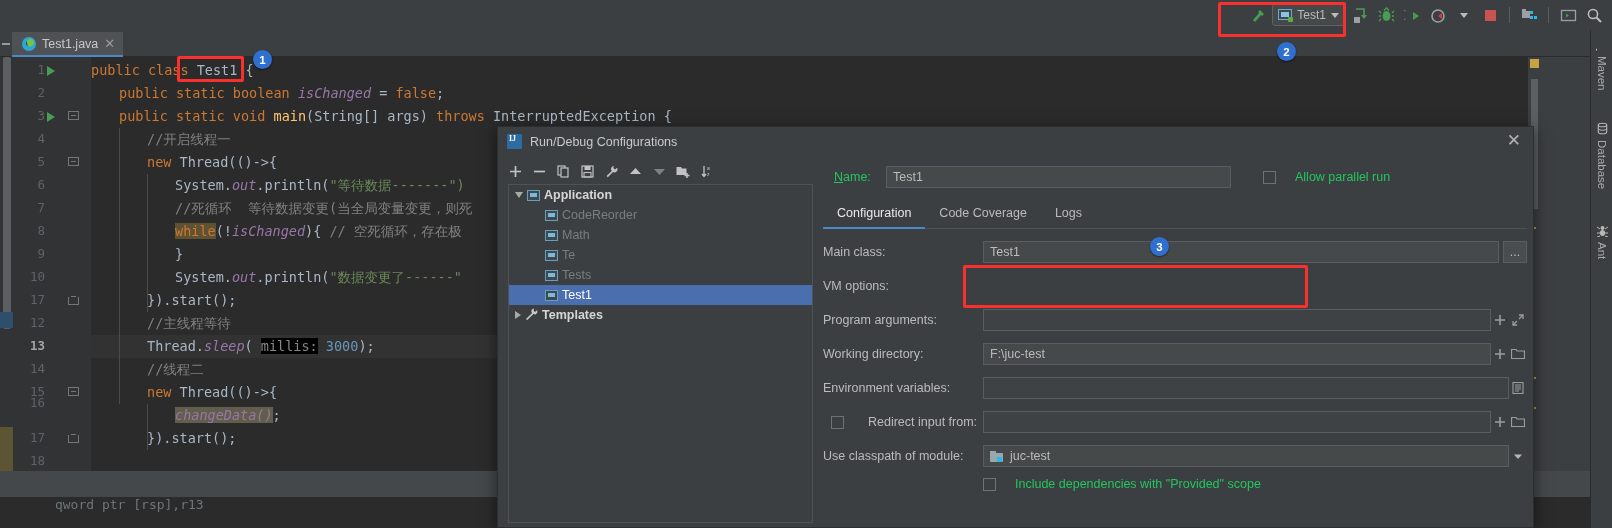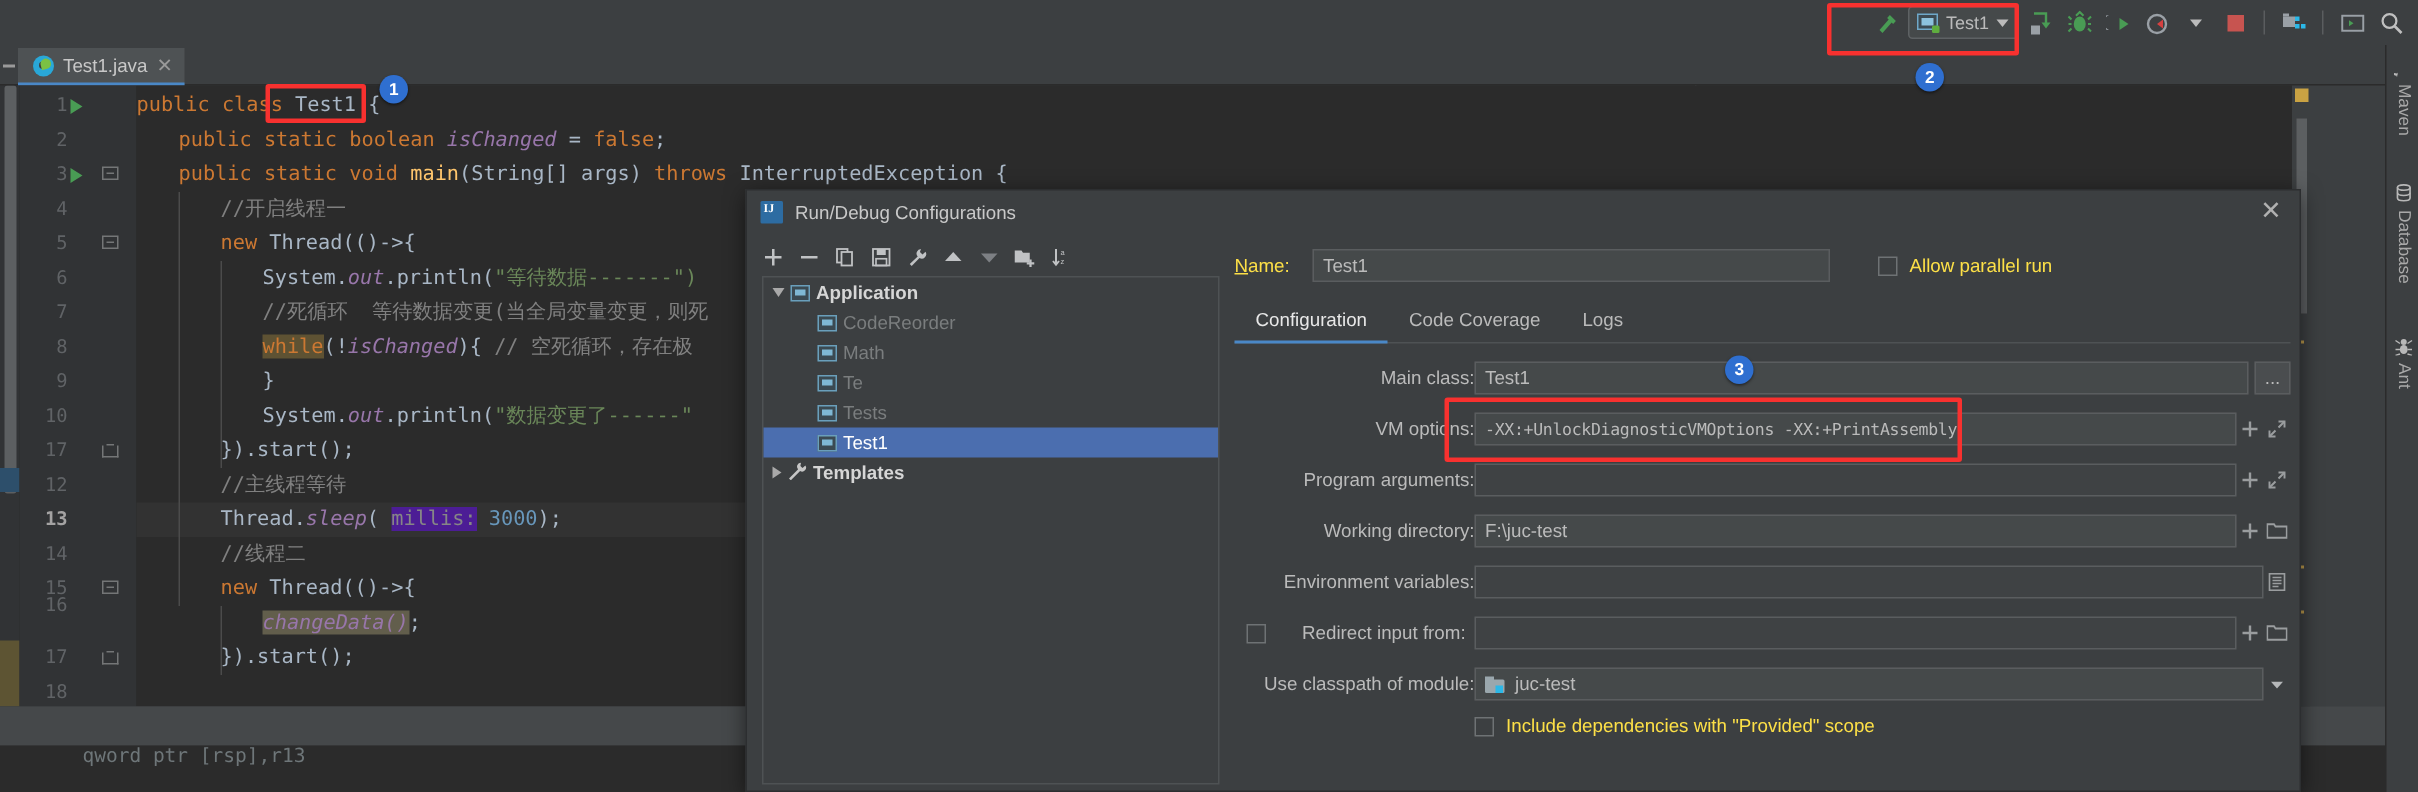--- a/index.html
+++ b/index.html
@@ -85,21 +85,21 @@
   .hl-row { position:absolute; left:0; width:100%; height:23px; background:#323232; }
   .indent-guide { position:absolute; width:1px; background:#4b4b4b; }
 
   .kw { color:#cc7832; }
   .str { color:#6a8759; }
   .fld { color:#9876aa; font-style:italic; }
   .mth { color:#ffc66d; }
   .num { color:#6897bb; }
   .cmt { color:#808080; }
   .pln { color:#a9b7c6; }
-  .hint { background:#4c1d95; color:#868686; font-style:normal; }
+  .hint { background:#000000; color:#868686; font-style:normal; }
   .mark-yellow { background:#625e4c; }
   .mark-olive { color:#cc7832; background:#5e5233; }
 
   .vsplit { position:absolute; left:1130px; top:0; width:1px; height:414px; background:#4f5254; }
 
   
   .stripe { position:absolute; left:1528px; top:57px; width:12px; height:414px; background:#3c3f41; }
   .stripe .sq { position:absolute; left:2px; width:9px; height:9px; background:#c9a243;}
   .stripe .thumb { position:absolute; left:3px; top:22px; width:7px; height:130px; background:#5c5f61;}
   .stripe .tick { position:absolute; left:1px; width:7px; height:2px; background:#b8974a; }
@@ -157,34 +157,34 @@
   .tnode.grp { font-weight:bold; color:#d6d6d6; }
   .tnode .dim { color:#7a7d7e; }
   .tri { width:0;height:0;border-top:4px solid transparent;border-bottom:4px solid transparent;border-left:6px solid #a9a9a9;}
   .tri.open { border-left:4px solid transparent;border-right:4px solid transparent;border-top:6px solid #a9a9a9; border-bottom:none;}
   .micon { position:relative; width:13px; height:11px; flex:0 0 auto; }
   .micon b { position:absolute; left:0; top:0; width:13px; height:11px; border:1.3px solid #6a9fbb; background:#3b4a52; display:block;}
   .micon i { position:absolute; left:3px; top:3px; width:7px; height:4px; background:#7fb8d4; display:block;}
 
   .dlg-right { position:absolute; left:325px; top:33px; right:6px; bottom:4px; }
   .name-row { display:flex; align-items:center; height:26px; margin-top:4px; }
-  .lbl { color:#fde047; font-size:12.5px; }
+  .lbl { color:#22c55e; font-size:12.5px;margin-left:11px; }
   .u { text-decoration: underline; }
   .field {
     background:#45494a; border:1px solid #5a5d5f; height:22px; color:#bbbbbb;
     font-size:12.5px; display:flex; align-items:center; padding:0 6px;
   }
   .field.empty { background:#3f4244; }
   .chk { width:13px; height:13px; border:1px solid #6e7274; background:#3c3f41; flex:0 0 auto; }
 
   .tabs { display:flex; gap:0; margin-top:12px; border-bottom:1px solid #4e5254; }
   .dtab { padding:4px 14px 7px 14px; color:#bbbbbb; font-size:12.5px; }
   .dtab.active { color:#e8e8e8; border-bottom:2px solid #4a88c7; margin-bottom:-1px; }
 
-  .form { margin-top:12px;text-align:right; }
+  .form { margin-top:12px; }
   .frow { display:flex; align-items:center; height:22px; margin-bottom:12px; }
   .frow .flabel { width:160px; color:#bbbbbb; font-size:12.5px; flex:0 0 auto; }
   .frow .fwrap { flex:1; display:flex; align-items:center; }
   .mini { width:18px; height:20px; display:flex; align-items:center; justify-content:center; color:#9a9d9f; font-size:13px; }
 
   .mono { font-family:"DejaVu Sans Mono", monospace; font-size:11px; letter-spacing:-0.2px; }
   .folder-ic { position:relative; width:14px; height:11px; flex:0 0 auto; }
   .folder-ic b { position:absolute; left:0; top:2px; width:13px; height:9px; background:#9aa7ad; display:block; border-radius:1px;}
   .folder-ic u { position:absolute; left:0; top:0px; width:6px; height:3px; background:#9aa7ad; display:block;}
   .folder-ic i { position:absolute; left:7px; top:6px; width:5px; height:5px; background:#2bb8e8; display:block;}
@@ -552,36 +552,20 @@
             <div class="flabel">Main class:</div>
             <div class="fwrap">
               <div class="field" style="flex: 1 1 0%;">
                 <span>Test1</span>
               </div>
               <div class="field" style="width: 24px; height: 22px; justify-content: center; margin-left: 4px; background: rgb(74, 77, 79);">...</div>
             </div>
           </div>
           <div class="frow">
             <div class="flabel">VM options:</div>
-            <div class="fwrap">
-              <div class="field" style="flex: 1 1 0%;">
-                <span class="mono">-XX:+UnlockDiagnosticVMOptions -XX:+PrintAssembly</span>
-              </div>
-              <div class="mini">
-                <svg width="12" height="12" viewBox="0 0 12 12">
-                  <path d="M6 1 V11 M1 6 H11" stroke="#9a9d9f" stroke-width="1.6"></path>
-                </svg>
-              </div>
-              <div class="mini">
-                <svg width="12" height="12" viewBox="0 0 12 12">
-                  <path d="M7 1 L11 1 L11 5 M5 11 L1 11 L1 7" stroke="#9a9d9f" stroke-width="1.3" fill="none"></path>
-                  <path d="M11 1 L7 5 M1 11 L5 7" stroke="#9a9d9f" stroke-width="1.3"></path>
-                </svg>
-              </div>
-            </div>
           </div>
           <div class="frow">
             <div class="flabel">Program arguments:</div>
             <div class="fwrap">
               <div class="field empty" style="flex: 1 1 0%;">
                 <span></span>
               </div>
               <div class="mini">
                 <svg width="12" height="12" viewBox="0 0 12 12">
                   <path d="M6 1 V11 M1 6 H11" stroke="#9a9d9f" stroke-width="1.6"></path>

